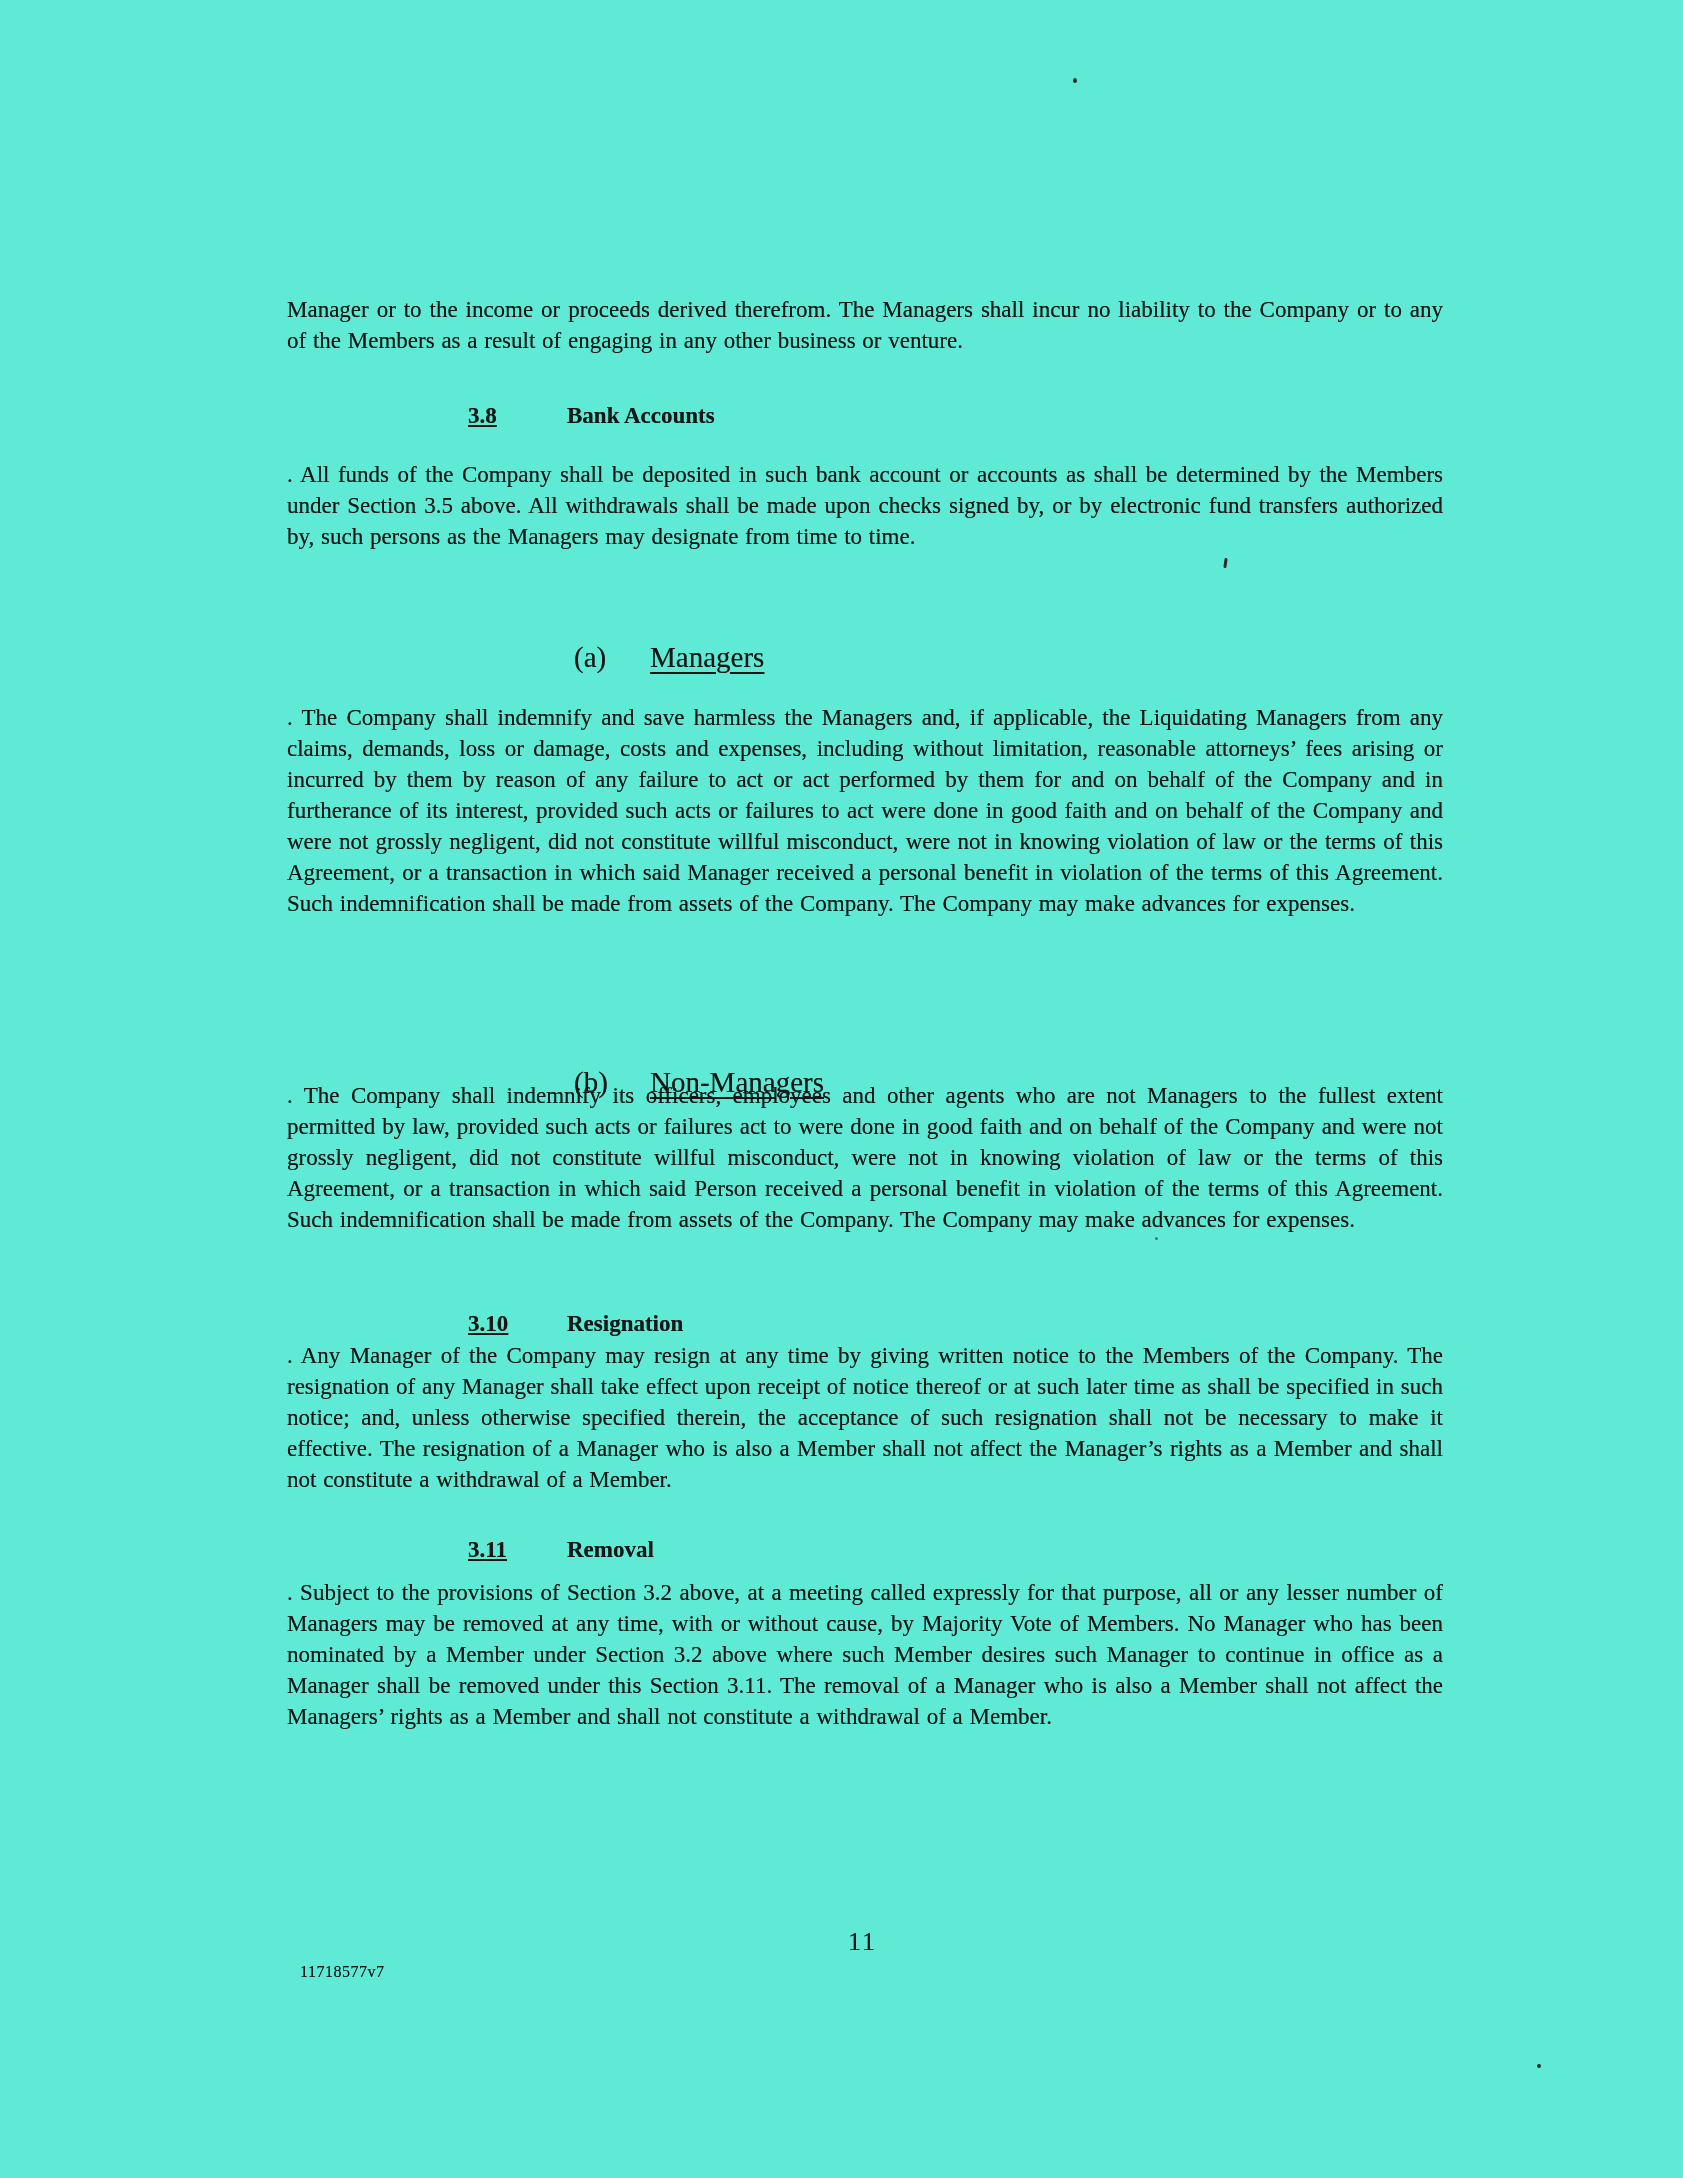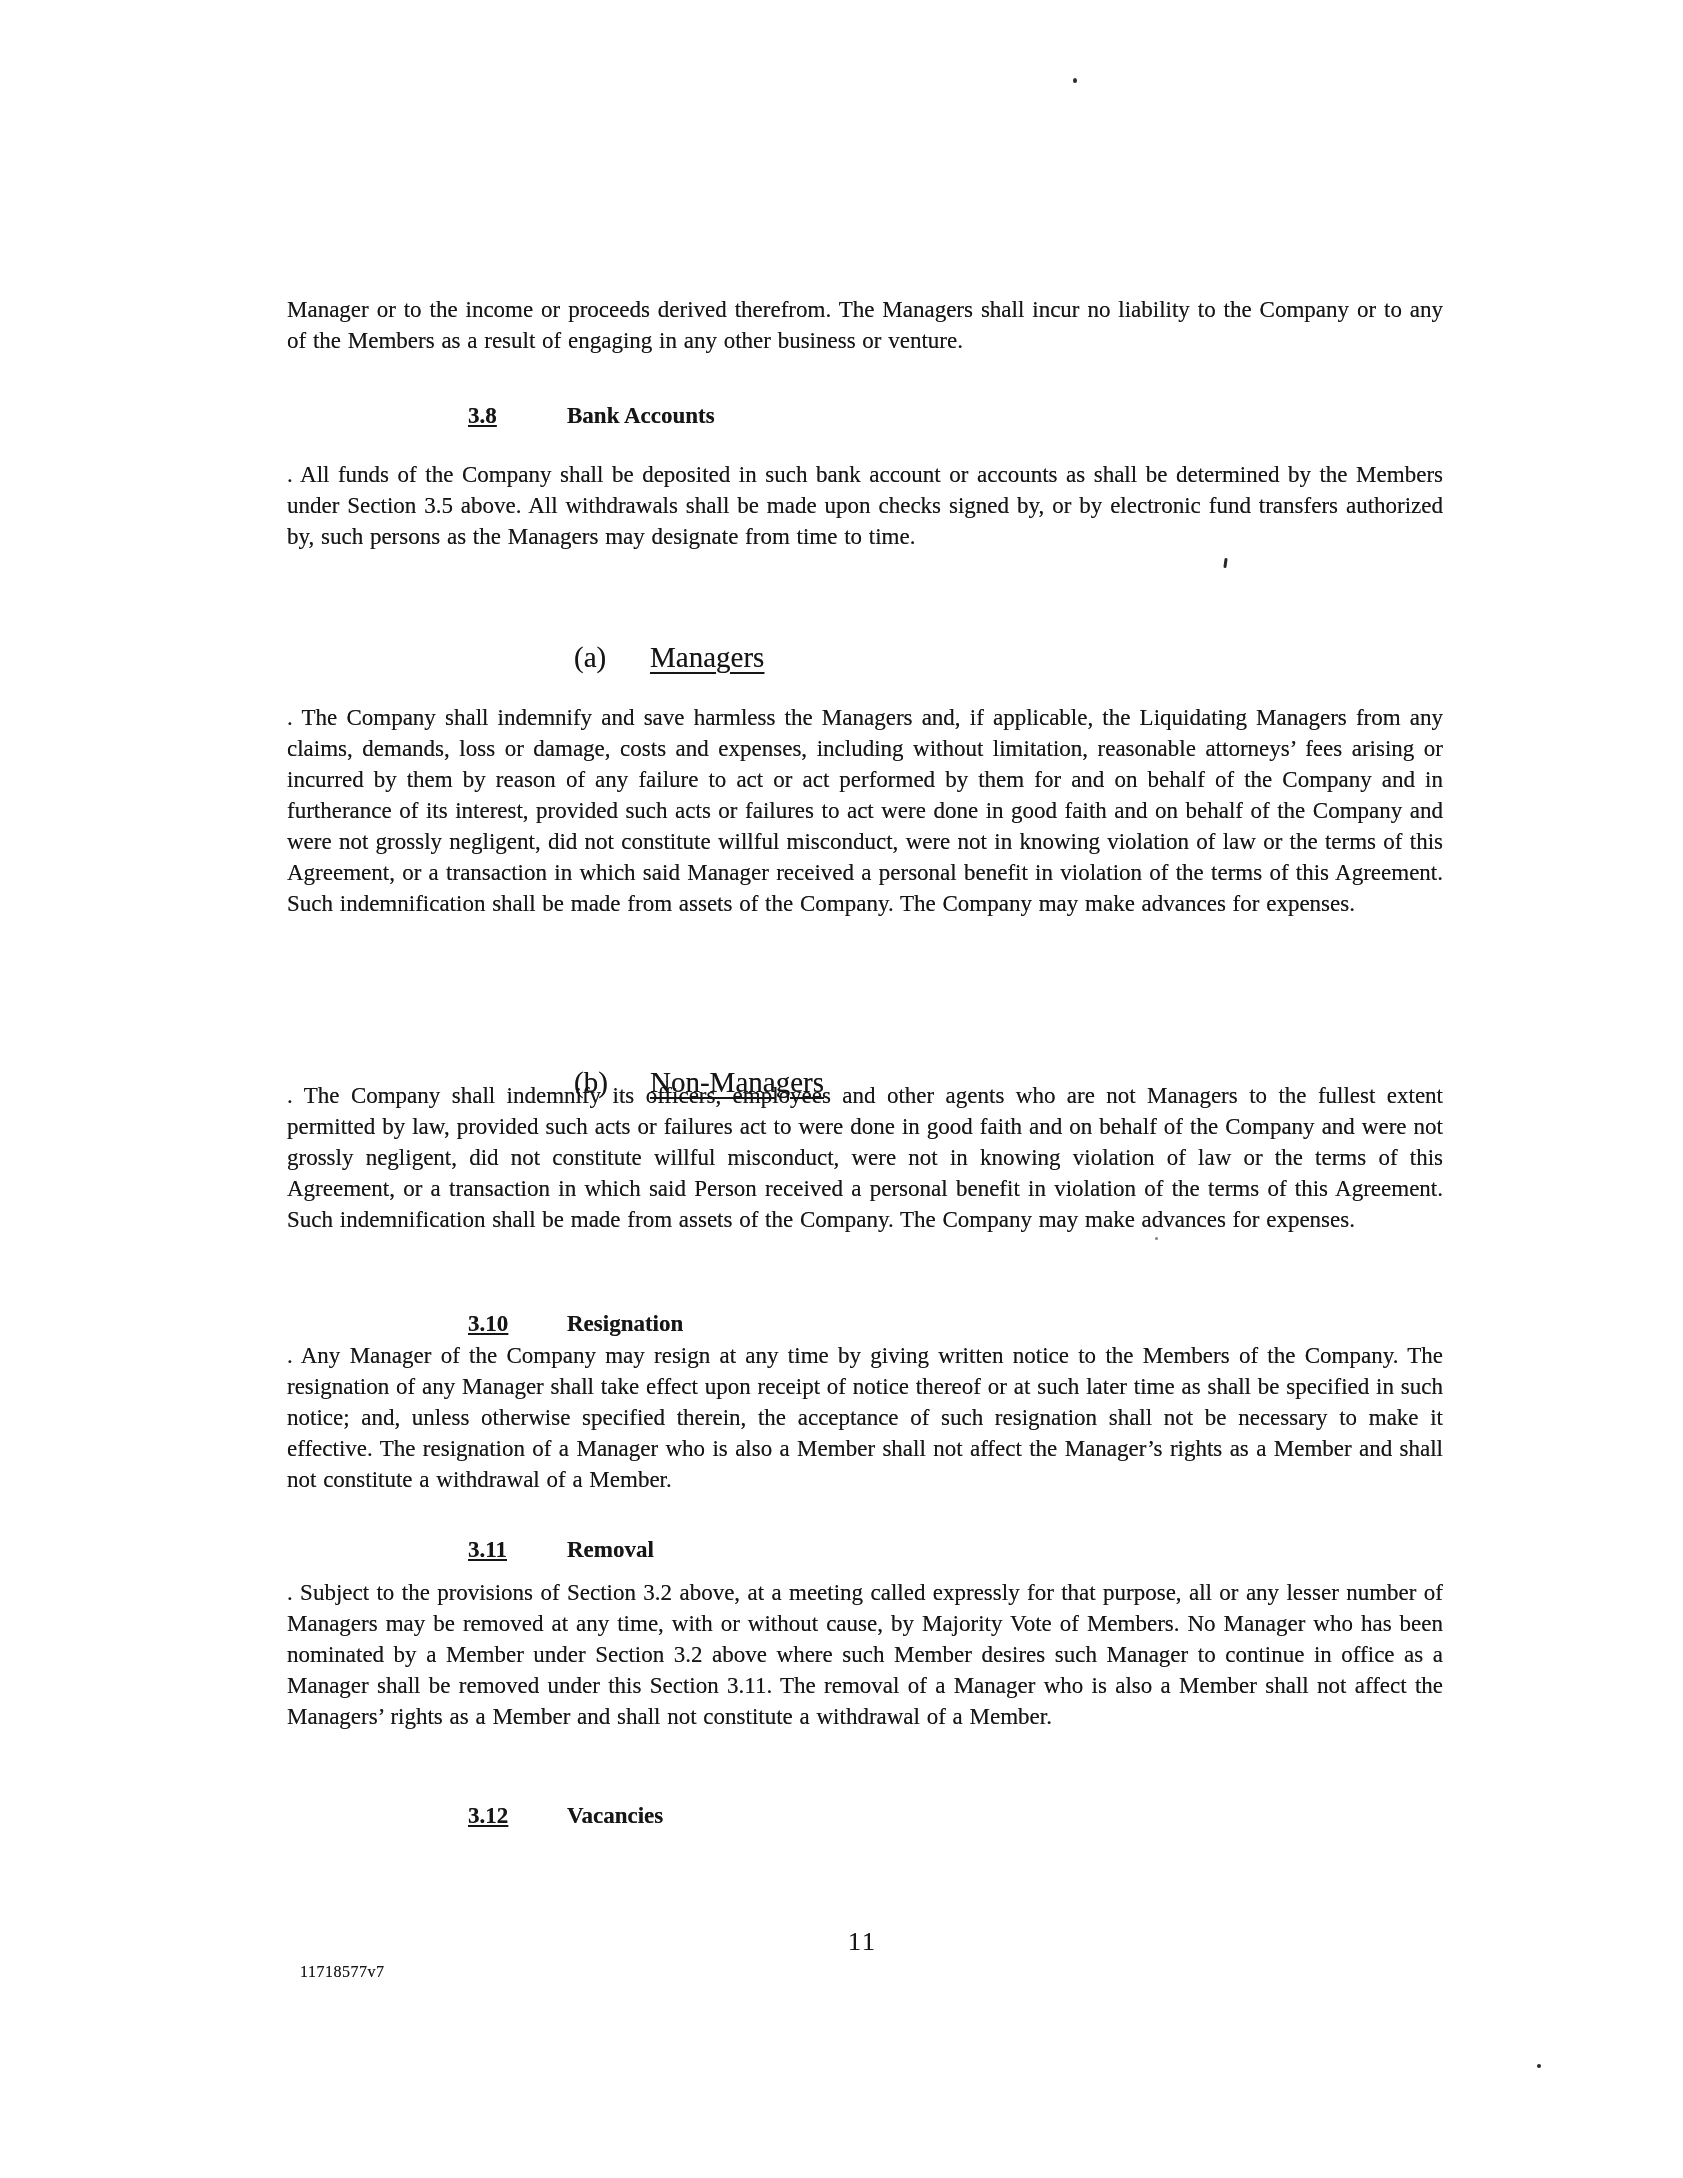--- a/index.html
+++ b/index.html
@@ -4,21 +4,21 @@
 <style>
   html, body {
     margin: 0;
     padding: 0;
     background: #e8e8e8;
   }
   .page {
     position: relative;
     width: 1683px;
     height: 2178px;
-    background: #ffffff;
+    background: #5eead4;
     font-family: "Liberation Serif", serif;
     color: #161616;
     overflow: hidden;
     text-shadow: 0 0 0.5px rgba(10,10,10,0.55);
   }
   .block {
     position: absolute;
     left: 287px;
     width: 1156px;
   }
@@ -104,23 +104,20 @@
   <h4 class="block sec-heading" style="top:1280px;margin-top:28px;">
     <span class="sec-num">3.10</span><span class="sec-title">Resignation</span>
   </h4>
   <p class="block para" style="top:1340px;">. Any Manager of the Company may resign at any time by giving written notice to the Members of the Company. The resignation of any Manager shall take effect upon receipt of notice thereof or at such later time as shall be specified in such notice; and, unless otherwise specified therein, the acceptance of such resignation shall not be necessary to make it effective. The resignation of a Manager who is also a Member shall not affect the Manager’s rights as a Member and shall not constitute a withdrawal of a Member.</p>
 
   <h4 class="block sec-heading" style="top:1534px;">
     <span class="sec-num">3.11</span><span class="sec-title">Removal</span>
   </h4>
   <p class="block para" style="top:1577px;">. Subject to the provisions of Section 3.2 above, at a meeting called expressly for that purpose, all or any lesser number of Managers may be removed at any time, with or without cause, by Majority Vote of Members.  No Manager who has been nominated by a Member under Section 3.2 above where such Member desires such Manager to continue in office as a Manager shall be removed under this Section 3.11. The removal of a Manager who is also a Member shall not affect the Managers’ rights as a Member and shall not constitute a withdrawal of a Member.</p>
 
-  <h4 class="block sec-heading" style="top:1800px;">
-    <span class="sec-num">3.12</span><span class="sec-title">Vacancies</span>
-  </h4>
 
   <div class="footer-id">11718577v7</div>
   <div class="page-number">11</div>
 
   <div class="artifact round" style="left:1073px; top:78px; width:4px; height:5px;"></div>
   <div class="artifact" style="left:1224px; top:558px; width:3px; height:10px; transform:rotate(8deg); border-radius:2px;"></div>
   <div class="artifact round" style="left:1155px; top:1237px; width:3px; height:3px; opacity:0.6;"></div>
   <div class="artifact round" style="left:1537px; top:2064px; width:4px; height:4px;"></div>
 
 </div>

